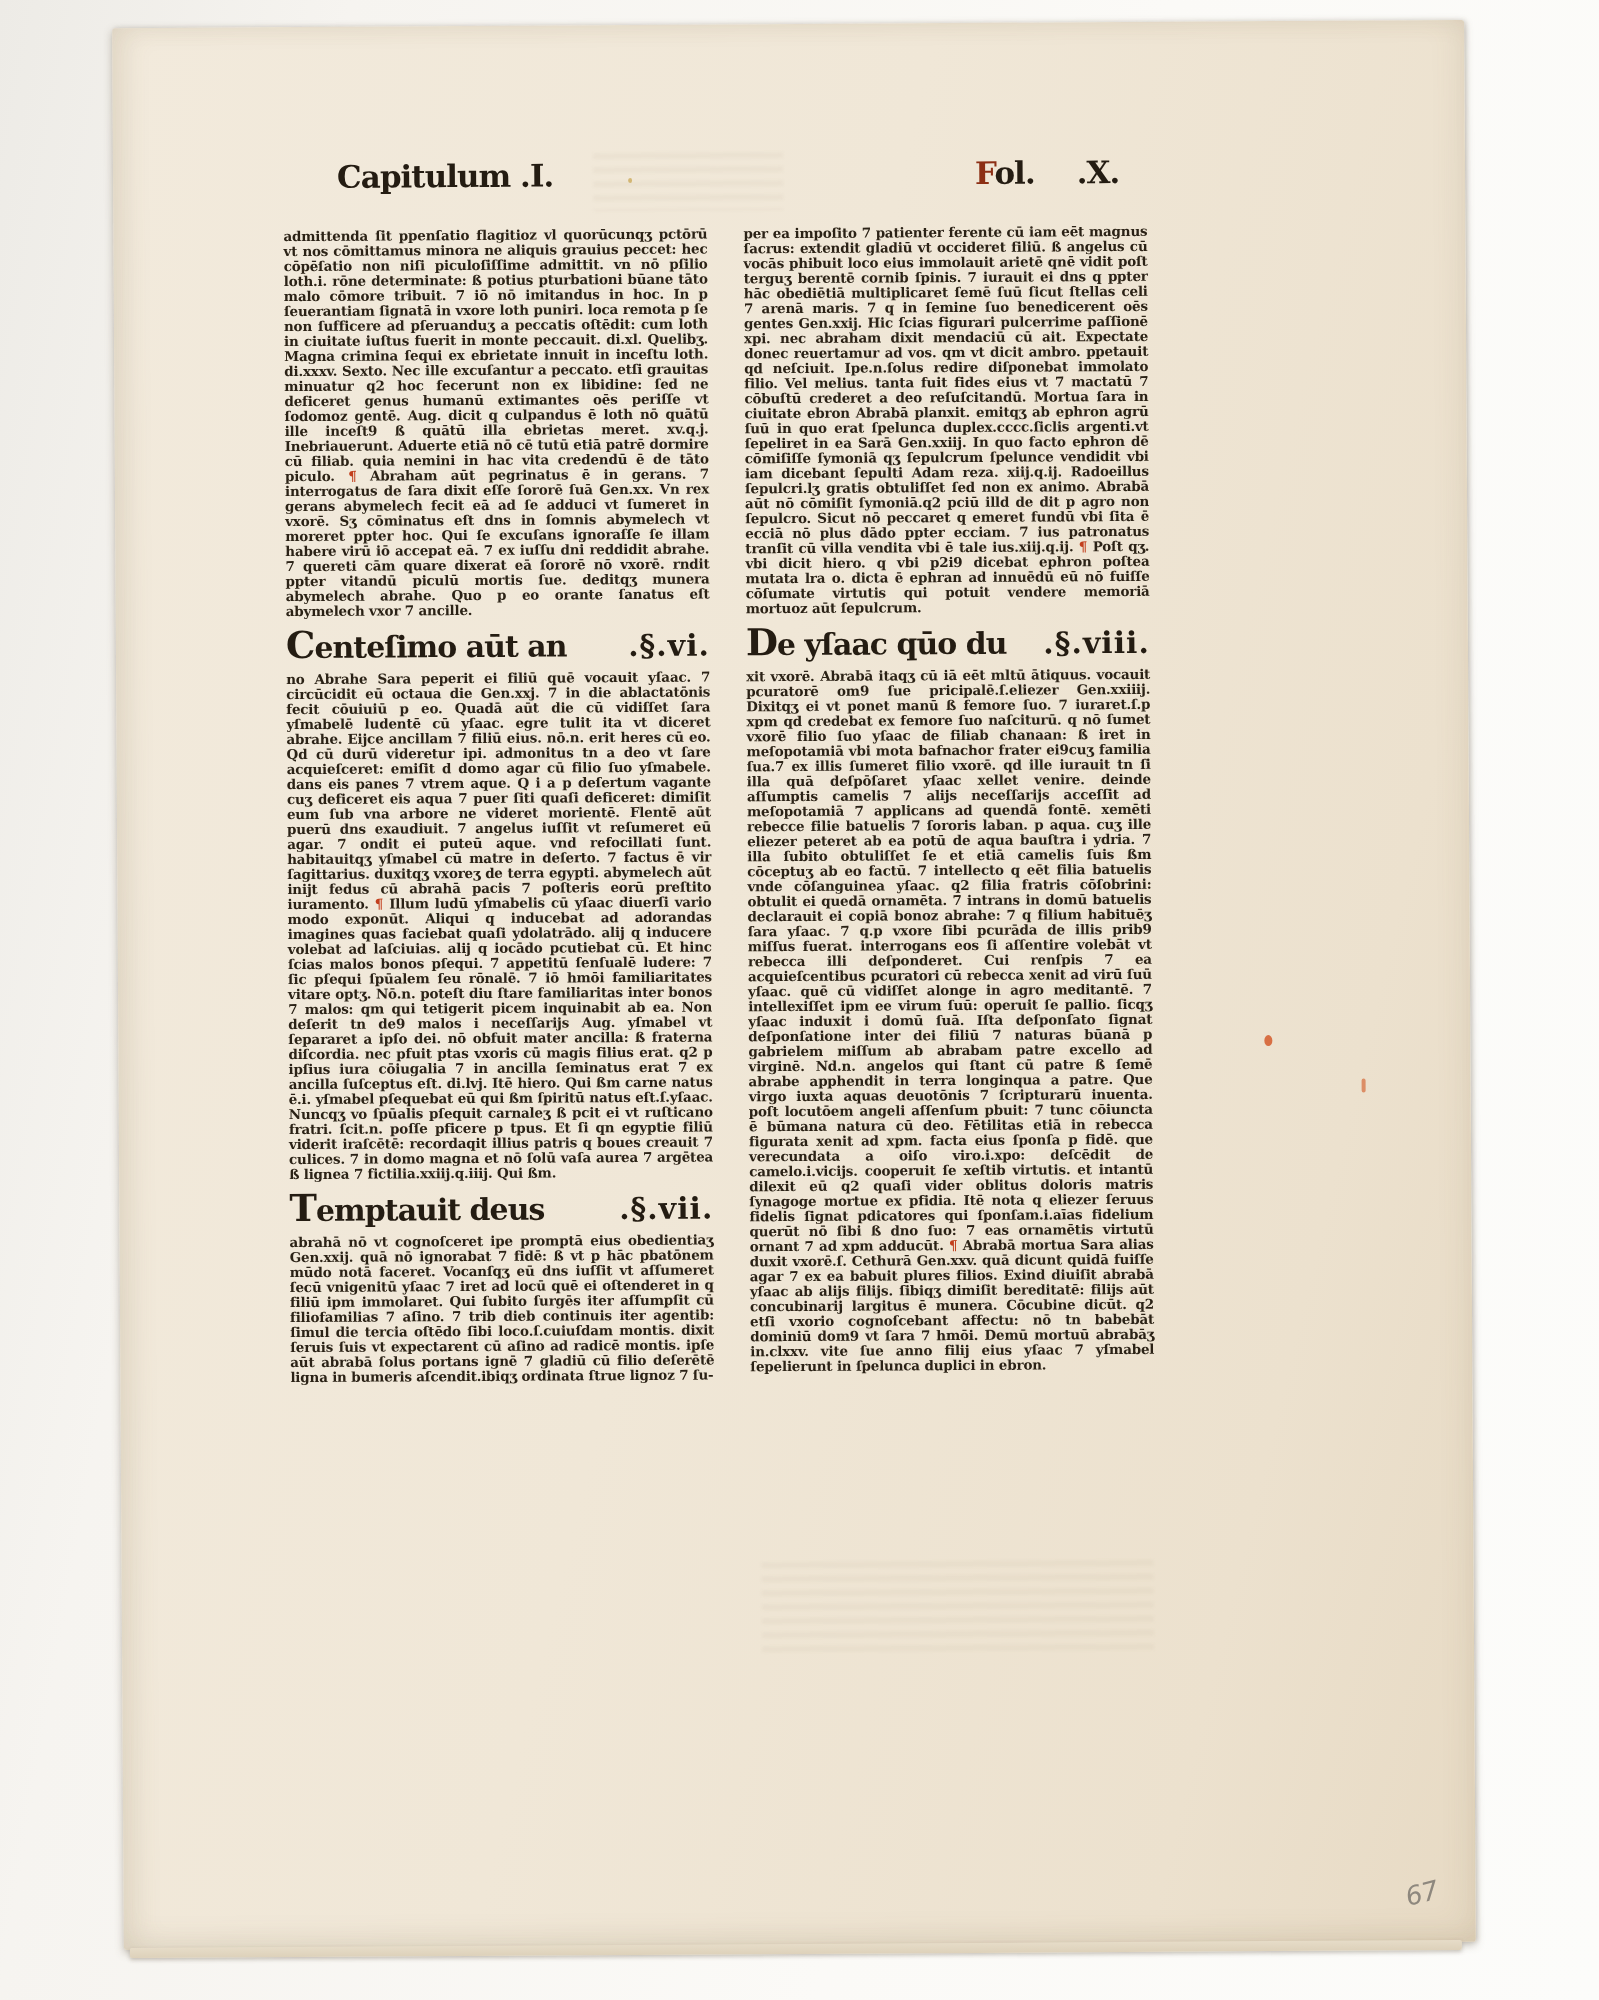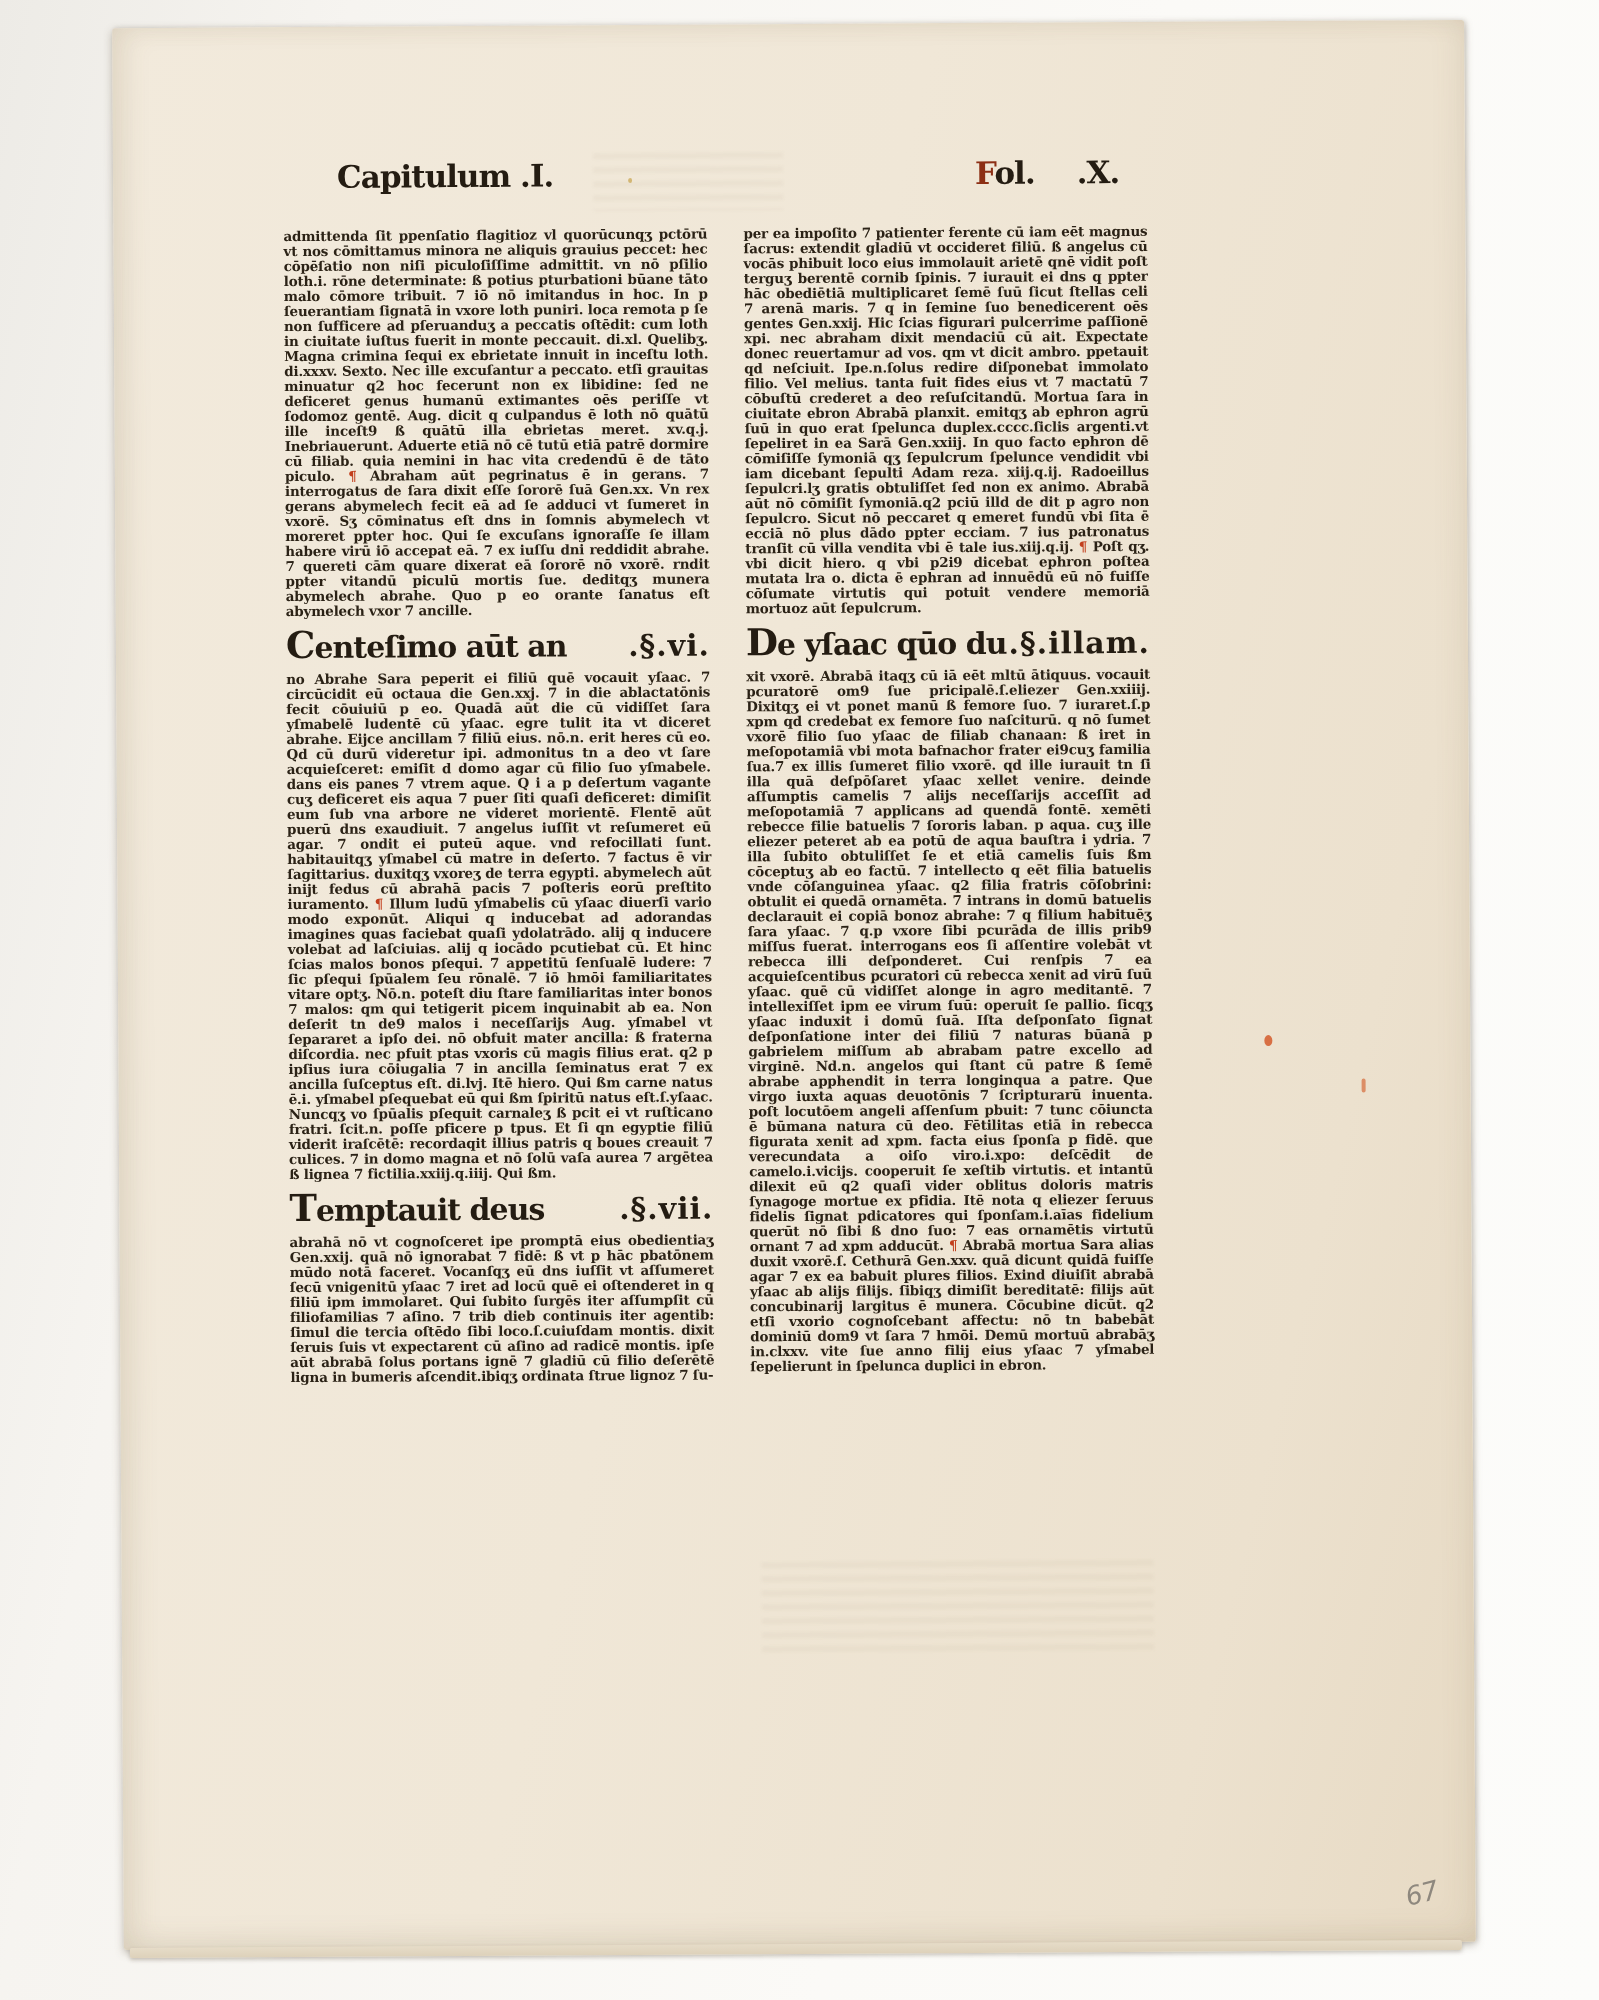--- a/index.html
+++ b/index.html
@@ -93,21 +93,21 @@
         <span class="heading-title">Temptauit deus</span>
         <span class="heading-section">.§.vii.</span>
       </div>
       <p>abrahā nō vt cognoſceret ipe promptā eius obedientiaʒ Gen.xxij. quā nō ignorabat 7 fidē: ß vt p hāc pbatōnem mūdo notā faceret. Vocanſqʒ eū dns iuſſit vt aſſumeret ſecū vnigenitū yſaac 7 iret ad locū quē ei oſtenderet in q filiū ipm immolaret. Qui ſubito ſurgēs iter aſſumpſit cū filiofamilias 7 aſino. 7 trib dieb continuis iter agentib: ſimul die tercia oſtēdo ſibi loco.ſ.cuiuſdam montis. dixit ſeruis ſuis vt expectarent cū aſino ad radicē montis. ipſe aūt abrabā ſolus portans ignē 7 gladiū cū filio deſerētē ligna in bumeris aſcendit.ibiqʒ ordinata ſtrue lignoz 7 ſu-</p>
     </div>
 
   <div class="text-column col-right">
       <p>per ea impoſito 7 patienter ferente cū iam eēt magnus ſacrus: extendit gladiū vt occideret filiū. ß angelus cū vocās phibuit loco eius immolauit arietē qnē vidit poſt terguʒ berentē cornib ſpinis. 7 iurauit ei dns q ppter hāc obediētiā multiplicaret ſemē ſuū ſicut ſtellas celi 7 arenā maris. 7 q in ſemine ſuo benedicerent oēs gentes Gen.xxij. Hic ſcias figurari pulcerrime paſſionē xpi. nec abraham dixit mendaciū cū ait. Expectate donec reuertamur ad vos. qm vt dicit ambro. ppetauit qd neſciuit. Ipe.n.ſolus redire diſponebat immolato filio. Vel melius. tanta fuit fides eius vt 7 mactatū 7 cōbuſtū crederet a deo reſuſcitandū. Mortua ſara in ciuitate ebron Abrabā planxit. emitqʒ ab ephron agrū ſuū in quo erat ſpelunca duplex.cccc.ſiclis argenti.vt ſepeliret in ea Sarā Gen.xxiij. In quo facto ephron dē cōmiſiſſe ſymoniā qʒ ſepulcrum ſpelunce vendidit vbi iam dicebant ſepulti Adam reza. xiij.q.ij. Radoeillus ſepulcri.lʒ gratis obtuliſſet ſed non ex animo. Abrabā aūt nō cōmiſit ſymoniā.q2 pciū illd de dit p agro non ſepulcro. Sicut nō peccaret q emeret fundū vbi ſita ē ecciā nō plus dādo ppter ecciam. 7 ius patronatus tranſit cū villa vendita vbi ē tale ius.xiij.q.ij. <span class="rubric">¶</span> Poſt qʒ. vbi dicit hiero. q vbi p2i9 dicebat ephron poſtea mutata lra o. dicta ē ephran ad innuēdū eū nō fuiſſe cōſumate virtutis qui potuit vendere memoriā mortuoz aūt ſepulcrum.</p>
       <div class="col-heading">
         <span class="heading-title">De yſaac qūo du</span>
-        <span class="heading-section">.§.illam.</span>
+        <span class="heading-section">.§.viii.</span>
       </div>
       <p>xit vxorē. Abrabā itaqʒ cū iā eēt mltū ātiquus. vocauit pcuratorē om9 ſue pricipalē.ſ.eliezer Gen.xxiiij. Dixitqʒ ei vt ponet manū ß femore ſuo. 7 iuraret.ſ.p xpm qd credebat ex femore ſuo naſciturū. q nō ſumet vxorē filio ſuo yſaac de filiab chanaan: ß iret in meſopotamiā vbi mota bafnachor frater ei9cuʒ familia ſua.7 ex illis ſumeret filio vxorē. qd ille iurauit tn ſi illa quā deſpōſaret yſaac xellet venire. deinde aſſumptis camelis 7 alijs neceſſarijs acceſſit ad meſopotamiā 7 applicans ad quendā fontē. xemēti rebecce filie batuelis 7 ſororis laban. p aqua. cuʒ ille eliezer peteret ab ea potū de aqua bauſtra i ydria. 7 illa ſubito obtuliſſet ſe et etiā camelis ſuis ßm cōceptuʒ ab eo factū. 7 intellecto q eēt filia batuelis vnde cōſanguinea yſaac. q2 filia fratris cōſobrini: obtulit ei quedā ornamēta. 7 intrans in domū batuelis declarauit ei copiā bonoz abrahe: 7 q filium habituēʒ ſara yſaac. 7 q.p vxore ſibi pcurāda de illis prib9 miſſus fuerat. interrogans eos ſi aſſentire volebāt vt rebecca illi deſponderet. Cui renſpis 7 ea acquieſcentibus pcuratori cū rebecca xenit ad virū ſuū yſaac. quē cū vidiſſet alonge in agro meditantē. 7 intellexiſſet ipm ee virum ſuū: operuit ſe pallio. ſicqʒ yſaac induxit i domū ſuā. Iſta deſponſato ſignat deſponſatione inter dei filiū 7 naturas būanā p gabrielem miſſum ab abrabam patre excello ad virginē. Nd.n. angelos qui ſtant cū patre ß ſemē abrabe apphendit in terra longinqua a patre. Que virgo iuxta aquas deuotōnis 7 ſcripturarū inuenta. poſt locutōem angeli aſſenſum pbuit: 7 tunc cōiuncta ē būmana natura cū deo. Fētilitas etiā in rebecca figurata xenit ad xpm. facta eius ſponſa p fidē. que verecundata a oiſo viro.i.xpo: deſcēdit de camelo.i.vicijs. cooperuit ſe xeſtib virtutis. et intantū dilexit eū q2 quaſi vider oblitus doloris matris ſynagoge mortue ex pfidia. Itē nota q eliezer ſeruus fidelis ſignat pdicatores qui ſponſam.i.aīas fidelium querūt nō ſibi ß dno ſuo: 7 eas ornamētis virtutū ornant 7 ad xpm adducūt. <span class="rubric">¶</span> Abrabā mortua Sara alias duxit vxorē.ſ. Cethurā Gen.xxv. quā dicunt quidā fuiſſe agar 7 ex ea babuit plures filios. Exind diuiſit abrabā yſaac ab alijs filijs. ſibiqʒ dimiſit bereditatē: filijs aūt concubinarij largitus ē munera. Cōcubine dicūt. q2 etſi vxorio cognoſcebant affectu: nō tn babebāt dominiū dom9 vt ſara 7 hmōi. Demū mortuū abrabāʒ in.clxxv. vite ſue anno filij eius yſaac 7 yſmabel ſepelierunt in ſpelunca duplici in ebron.</p>
     </div>
 
   <div class="stain stain-a"></div>
   <div class="stain stain-b"></div>
   <div class="stain stain-c"></div>
 
   <div class="pencil-number">67</div>
 </div>

